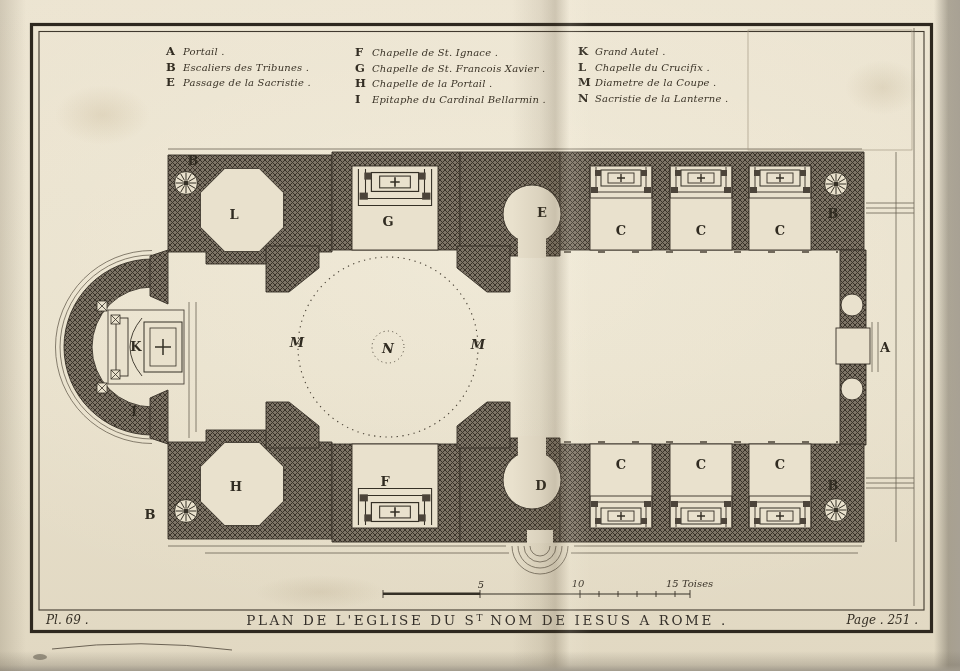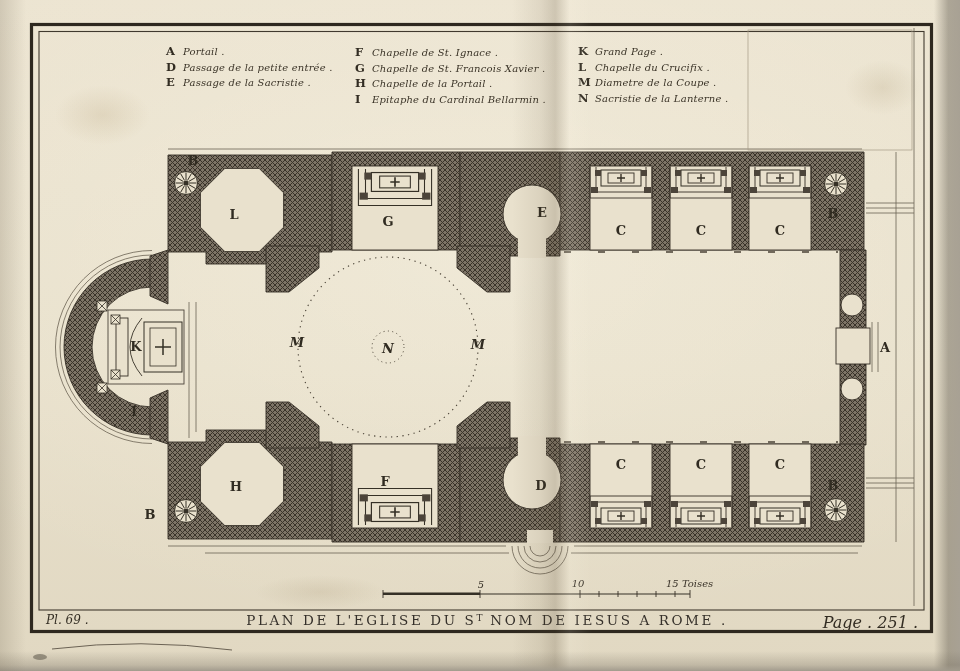--- a/index.html
+++ b/index.html
@@ -14,21 +14,21 @@
   .legend{position:absolute;left:0;top:0;width:960px;height:140px;z-index:3;}
   .lcol{position:absolute;}
   .lrow{height:15.5px;white-space:nowrap;}
   .lkey{display:inline-block;width:17px;font-weight:700;font-style:normal;
         font-size:11.5px;color:#322c22;}
   .ltxt{font-style:italic;font-size:10px;color:#3a3327;letter-spacing:0.2px;}
 
   
   .titleband{position:absolute;left:36px;top:611px;width:890px;height:19px;z-index:3;color:#332d23;}
   .pl{position:absolute;left:10px;top:2px;font-style:italic;font-size:12px;}
-  .pg{position:absolute;right:8px;top:2px;font-style:italic;font-size:16px;text-align:right;}
+  .pg{position:absolute;right:8px;top:2px;font-style:italic;font-size:12px;text-align:right;}
   .ttl{position:absolute;left:12px;right:0;top:1px;text-align:center;font-size:13.5px;
        letter-spacing:2.6px;white-space:nowrap;color:#35302a;}
   .ttl sup{font-size:9px;vertical-align:4px;letter-spacing:1px;}
 
   
   .pl-letter{font-family:"DejaVu Serif",serif;font-size:13px;font-weight:700;
              fill:#302b21;text-anchor:middle;}
   .pl-it{font-style:italic;font-weight:600;}
   .sc{font-family:"DejaVu Serif",serif;font-style:italic;font-size:10px;fill:#3a3329;}
   .sc-mid{text-anchor:middle;}
@@ -252,31 +252,31 @@
       </g>
       <text class="sc sc-mid" x="481" y="588">5</text>
       <text class="sc sc-mid" x="578" y="587">10</text>
       <text class="sc" x="666" y="587">15 Toises</text>
     </g>
   </svg>
 
   <div class="legend">
     <div class="lcol" style="left:166px;top:40px;">
       <div class="lrow"><span class="lkey">A</span><span class="ltxt">Portail .</span></div>
-      <div class="lrow"><span class="lkey">D</span><span class="ltxt">Passage de la petite entrée .</span></div>
+      <div class="lrow"><span class="lkey">B</span><span class="ltxt">Escaliers des Tribunes .</span></div>
       <div class="lrow"><span class="lkey">E</span><span class="ltxt">Passage de la Sacristie .</span></div>
     </div>
     <div class="lcol" style="left:355px;top:41px;">
       <div class="lrow"><span class="lkey">F</span><span class="ltxt">Chapelle de St. Ignace .</span></div>
       <div class="lrow"><span class="lkey">G</span><span class="ltxt">Chapelle de St. Francois Xavier .</span></div>
       <div class="lrow"><span class="lkey">H</span><span class="ltxt">Chapelle de la Portail .</span></div>
       <div class="lrow"><span class="lkey">I</span><span class="ltxt">Epitaphe du Cardinal Bellarmin .</span></div>
     </div>
     <div class="lcol" style="left:578px;top:40px;">
-      <div class="lrow"><span class="lkey">K</span><span class="ltxt">Grand Page .</span></div>
+      <div class="lrow"><span class="lkey">K</span><span class="ltxt">Grand Autel .</span></div>
       <div class="lrow"><span class="lkey">L</span><span class="ltxt">Chapelle du Crucifix .</span></div>
       <div class="lrow"><span class="lkey">M</span><span class="ltxt">Diametre de la Coupe .</span></div>
       <div class="lrow"><span class="lkey">N</span><span class="ltxt">Sacristie de la Lanterne .</span></div>
     </div>
   </div>
 
   <div class="titleband">
     <span class="pl">Pl. 69 .</span>
     <span class="ttl"><span>PLAN DE L'EGLISE DU S</span><sup>T</sup><span> NOM DE IESUS A ROME .</span></span>
     <span class="pg">Page . 251 .</span>

